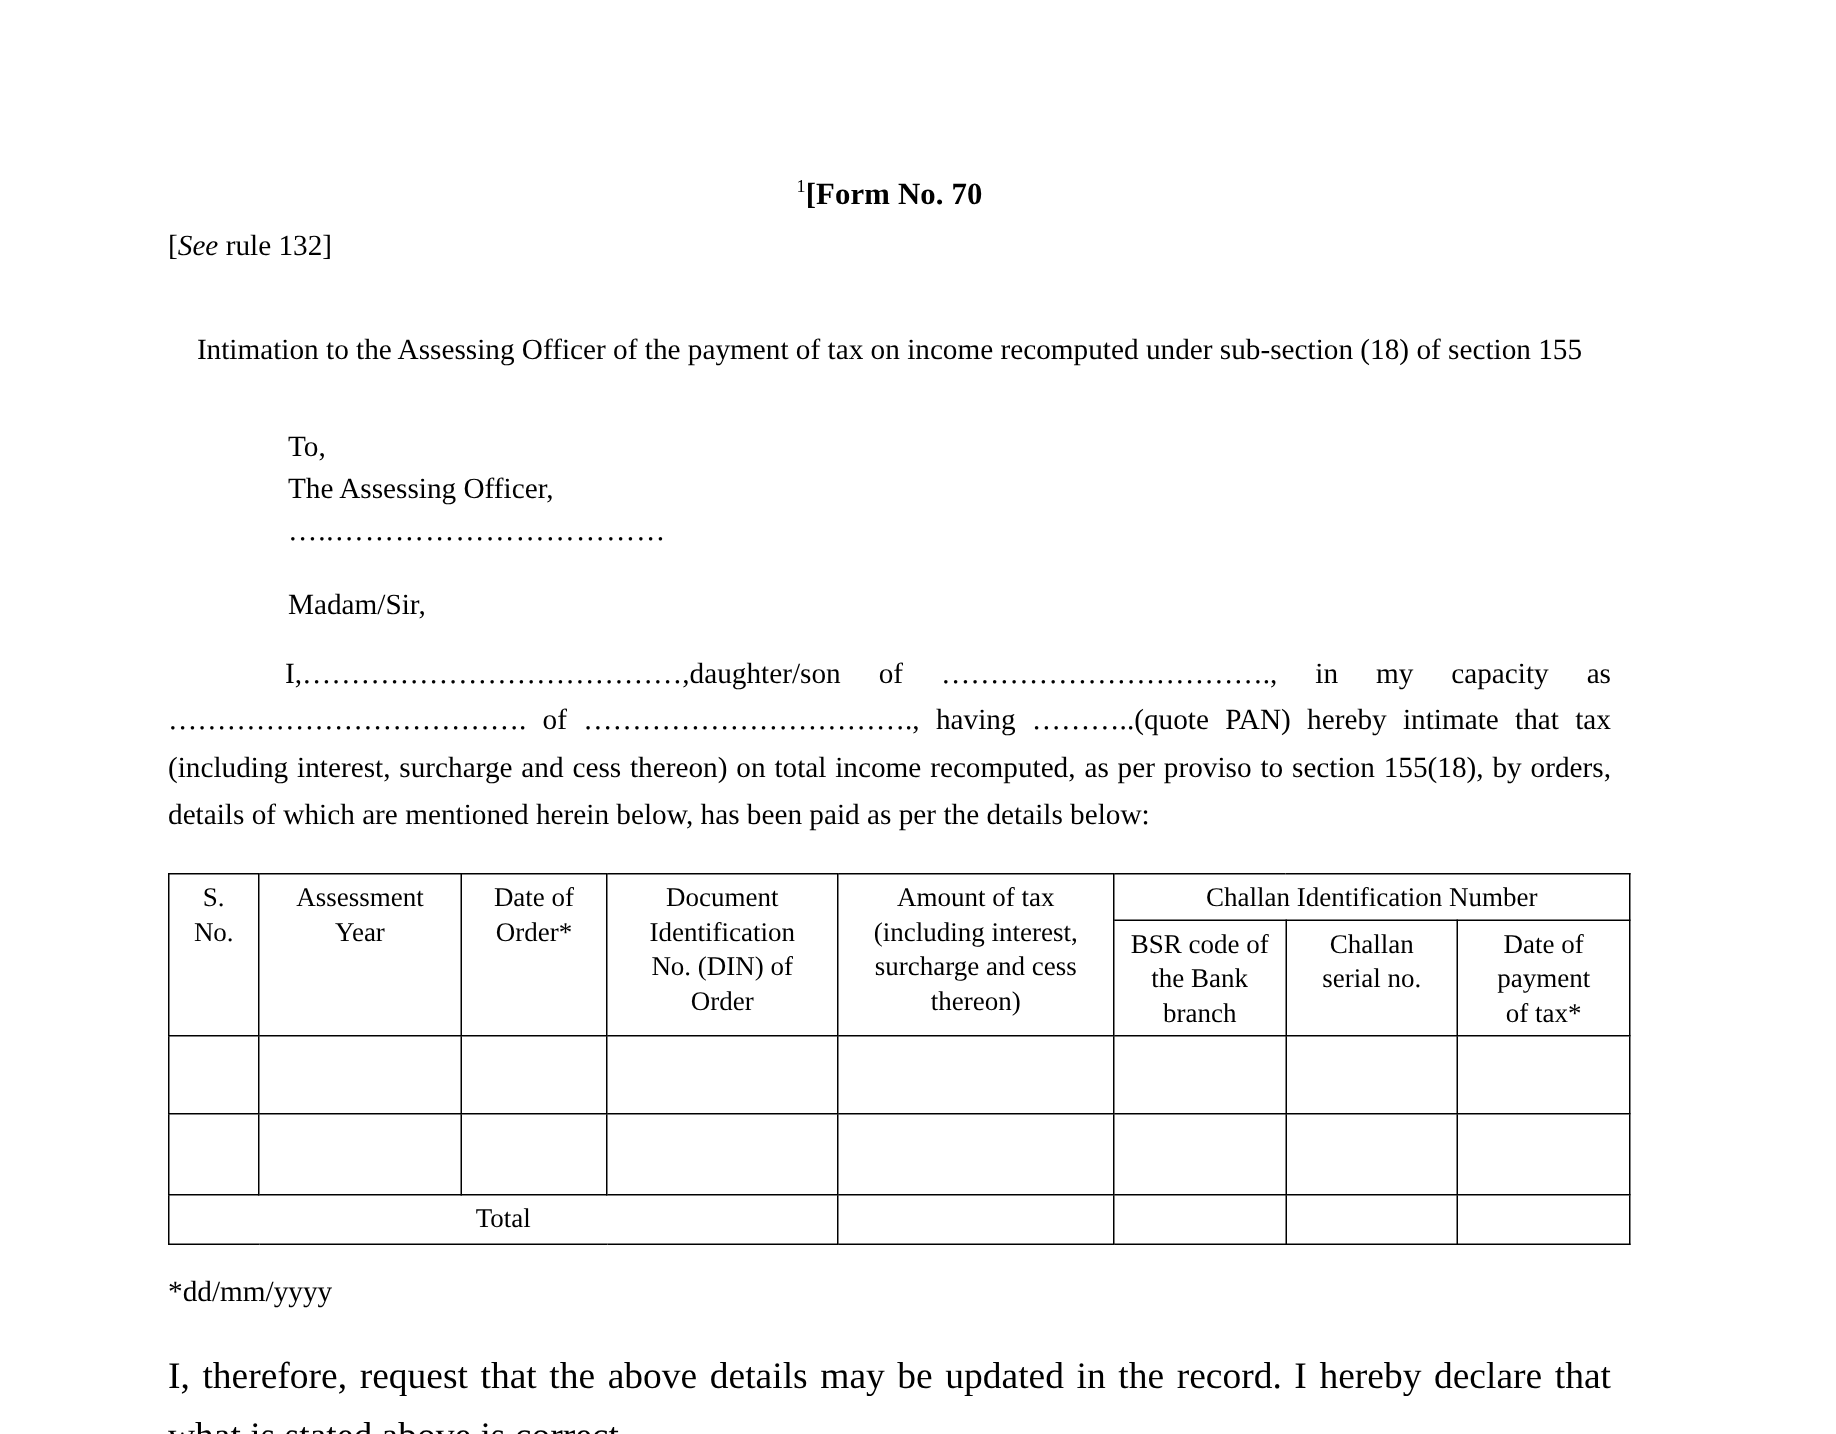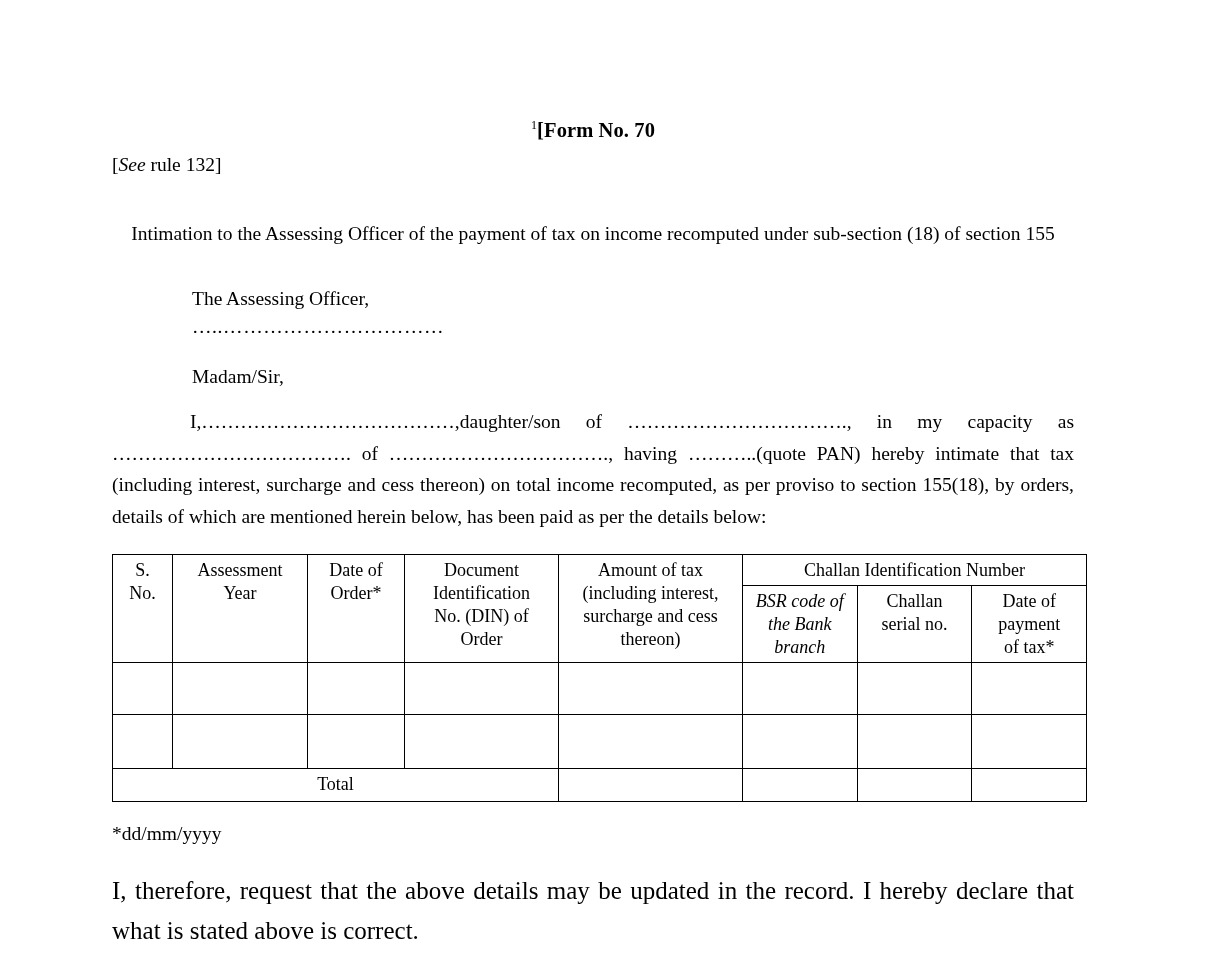--- a/index.html
+++ b/index.html
@@ -116,21 +116,21 @@
     text-align: center;
     vertical-align: top;
     font-weight: normal;
     padding: 4px 3px 3px 3px;
   }
   th.h-sno      { width: 53px; }
   th.h-ay       { width: 128px; }
   th.h-dateord  { width: 90px; }
   th.h-din      { width: 147px; }
   th.h-amount   { width: 177px; }
-  th.h-bsr      { width: 122px; font-style: italic; }
+  th.h-bsr      { width: 122px; }
   th.h-serial   { width: 95px; margin-left: 34px; }
   th.h-datepay  { width: 163px; }
 
   td.body-cell { height: 44px; }
   td.body-cell.tall { height: 46px; }
 
   td.total-cell {
     text-align: left;
     font-weight: bold;
     padding-left: 7px;
@@ -185,20 +185,21 @@
 <div class="page">
   <div class="content">
 
     <div class="title-line"><span class="sup">1</span><span>[Form No. 70</span></div>
 
     <div class="rule-line"><span>[</span><span class="ital">See</span><span> rule 132]</span></div>
 
     <p class="intro">Intimation to the Assessing Officer of the payment of tax on income recomputed under sub-section (18) of section 155</p>
 
     <div class="addressee">
+      <div>To,</div>
       <div>The Assessing Officer,</div>
       <div class="dots-addr">…..……………………………</div>
     </div>
 
     <div class="salutation">Madam/Sir,</div>
 
     <p class="body-para"><span class="indent"></span><span>I,…………………………………,daughter/son of ……………………………., in my capacity as ………………………………. of ……………………………., having ………..(quote PAN) hereby intimate that tax (including interest, surcharge and cess thereon) on total income recomputed, as per proviso to section 155(18), by orders, details of which are mentioned herein below, has been paid as per the details below:</span></p>
 
     <div class="tbl-wrap">
       <table class="form-table">

